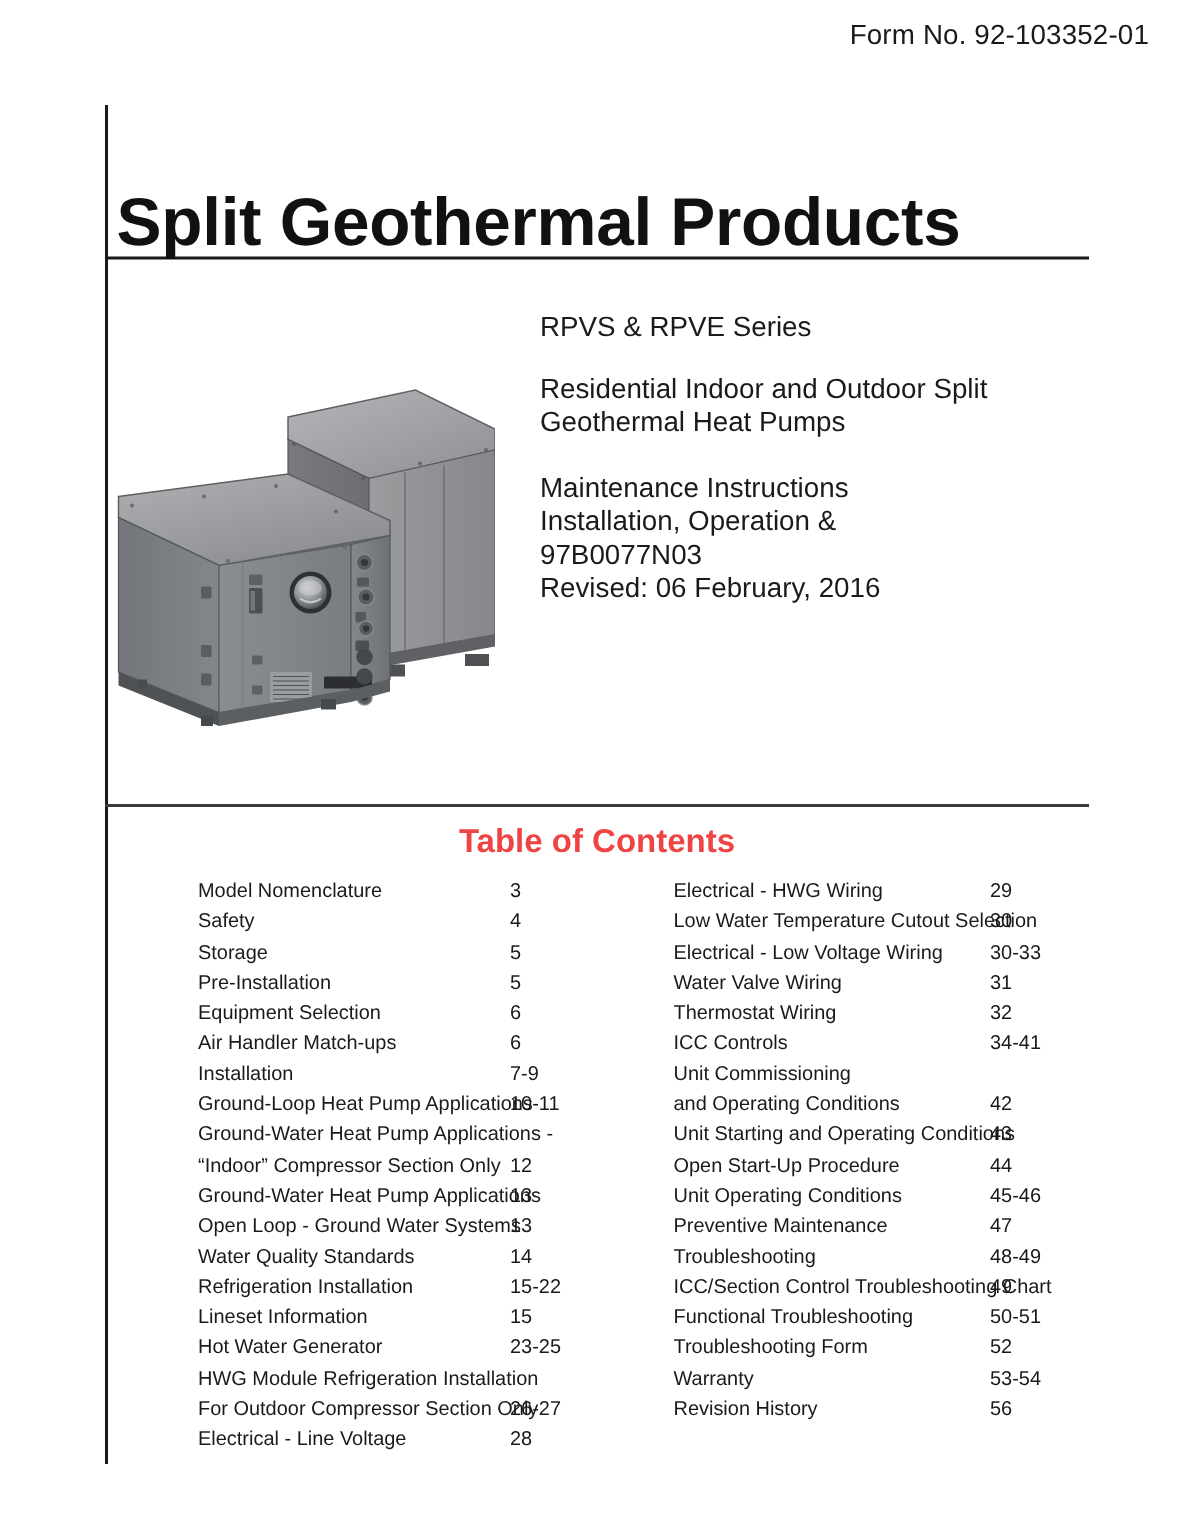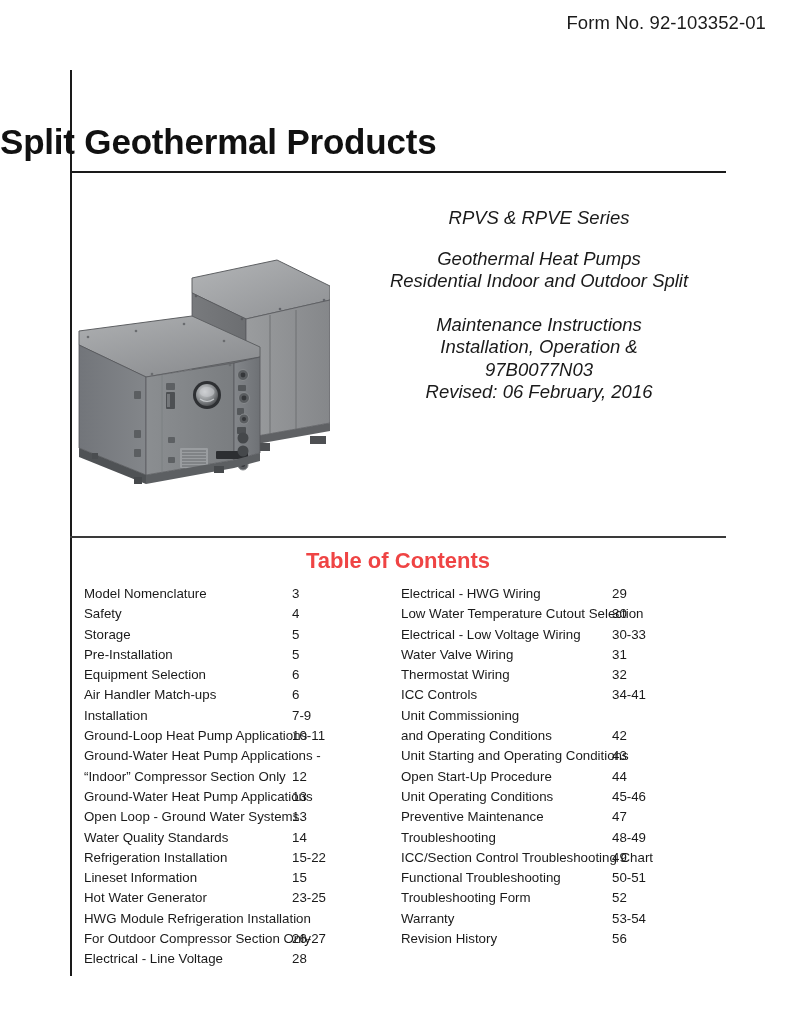--- a/index.html
+++ b/index.html
@@ -54,38 +54,37 @@
     height: 2px;
     background: #3a3a3a;
   }
 
   
   #main-title {
     position: absolute;
     top: 122px;
     left: 0;
     width: 718px;
-    text-align: left;
-    font-size: 35px;
+    text-align: center;
+    font-size: 45px;
     font-weight: bold;
     letter-spacing: -0.2px;
     color: #111;
   }
 
   
   #subtitle-block {
     position: absolute;
     top: 207px;
     left: 360px;
     width: 358px;
-    text-align: center;
+    text-align: left;
     font-size: 18.5px;
     line-height: 22.5px;
     color: #1a1a1a;
-    font-style: italic;
   }
   #subtitle-block .gap {
     height: 18px;
   }
   #subtitle-block .gap2 {
     height: 21px;
   }
 
   
   #product-photo {
@@ -109,20 +108,21 @@
     font-size: 22px;
     font-weight: bold;
     color: #ef4444;
   }
 
   .toc-col {
     position: absolute;
     top: 584px;
     font-size: 13.3px;
     color: #1a1a1a;
+    margin-left: 48px;
   }
   #toc-col-left  { left: 84px;  width: 300px; }
   #toc-col-right { left: 401px; width: 300px; }
 
   .toc-row {
     position: relative;
     height: 20.3px;
     line-height: 20.3px;
     white-space: nowrap;
   }
@@ -149,22 +149,22 @@
 <div id="form-no">Form No. 92-103352-01</div>
 
 <div id="vrule"></div>
 <div id="hrule-top"></div>
 
 <div id="main-title">Split Geothermal Products</div>
 
 <div id="subtitle-block">
   <div>RPVS &amp; RPVE Series</div>
   <div class="gap"></div>
+  <div>Residential Indoor and Outdoor Split</div>
   <div>Geothermal Heat Pumps</div>
-  <div>Residential Indoor and Outdoor Split</div>
   <div class="gap2"></div>
   <div>Maintenance Instructions</div>
   <div>Installation, Operation &amp;</div>
   <div>97B0077N03</div>
   <div>Revised: 06 February, 2016</div>
 </div>
 
 <div id="product-photo">
   <svg width="256" height="240" viewBox="0 0 256 240">
     <defs>

